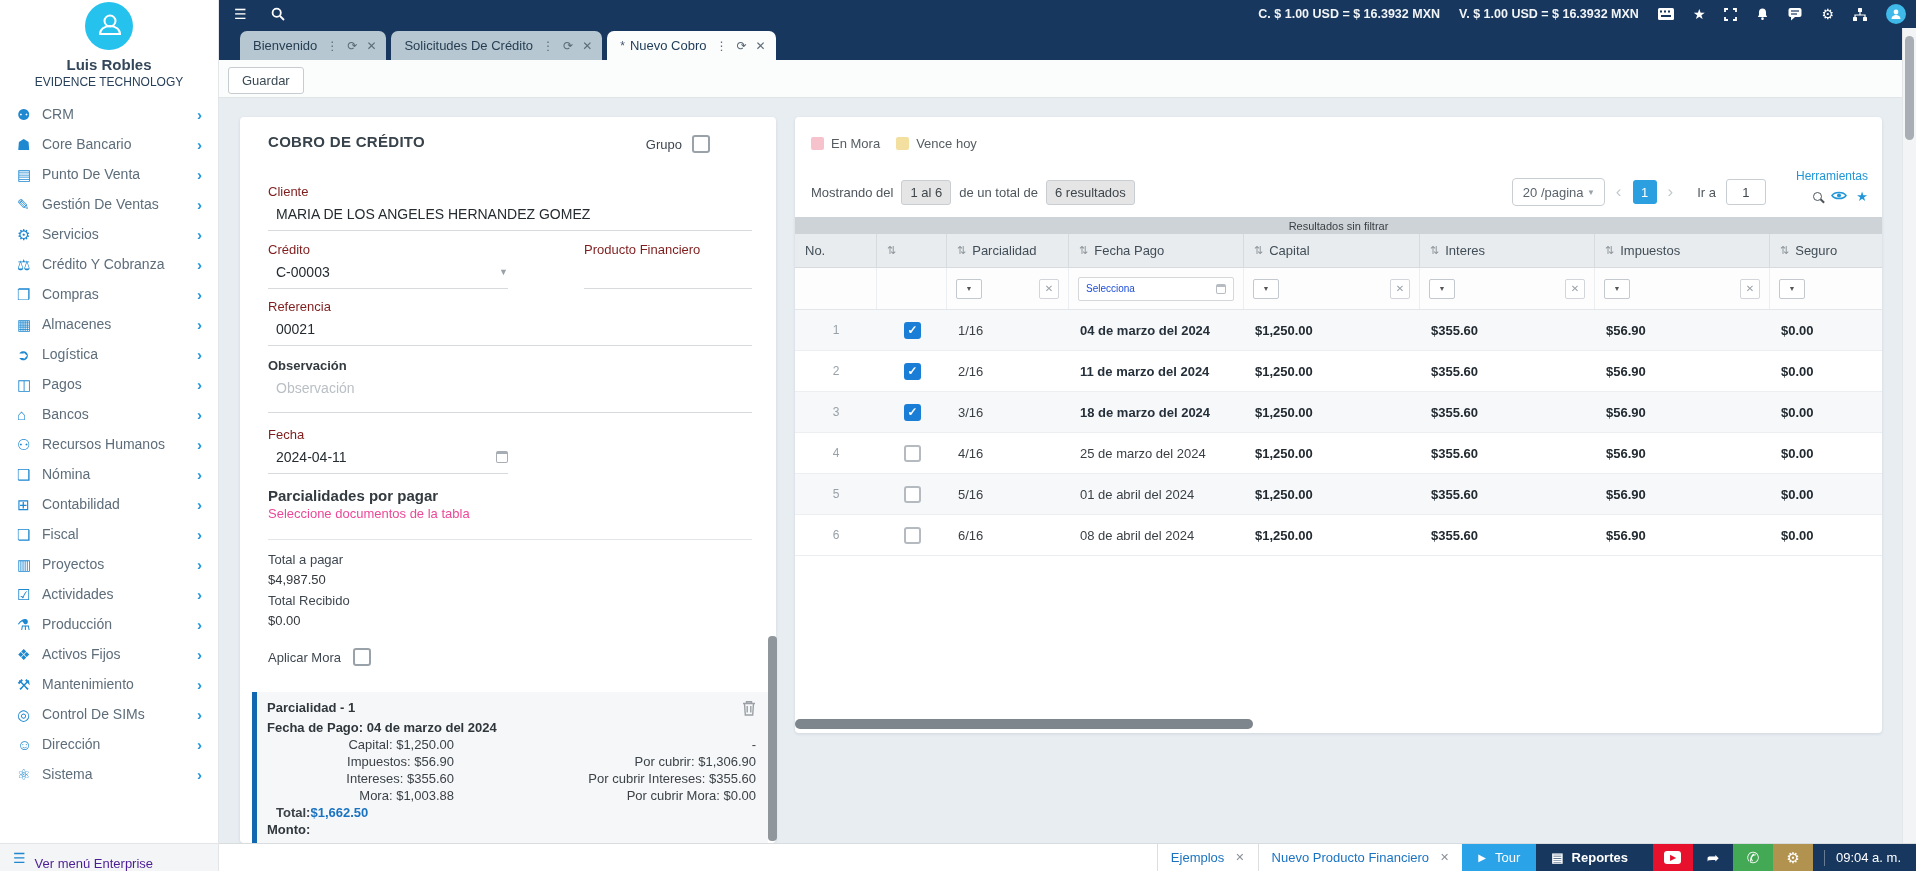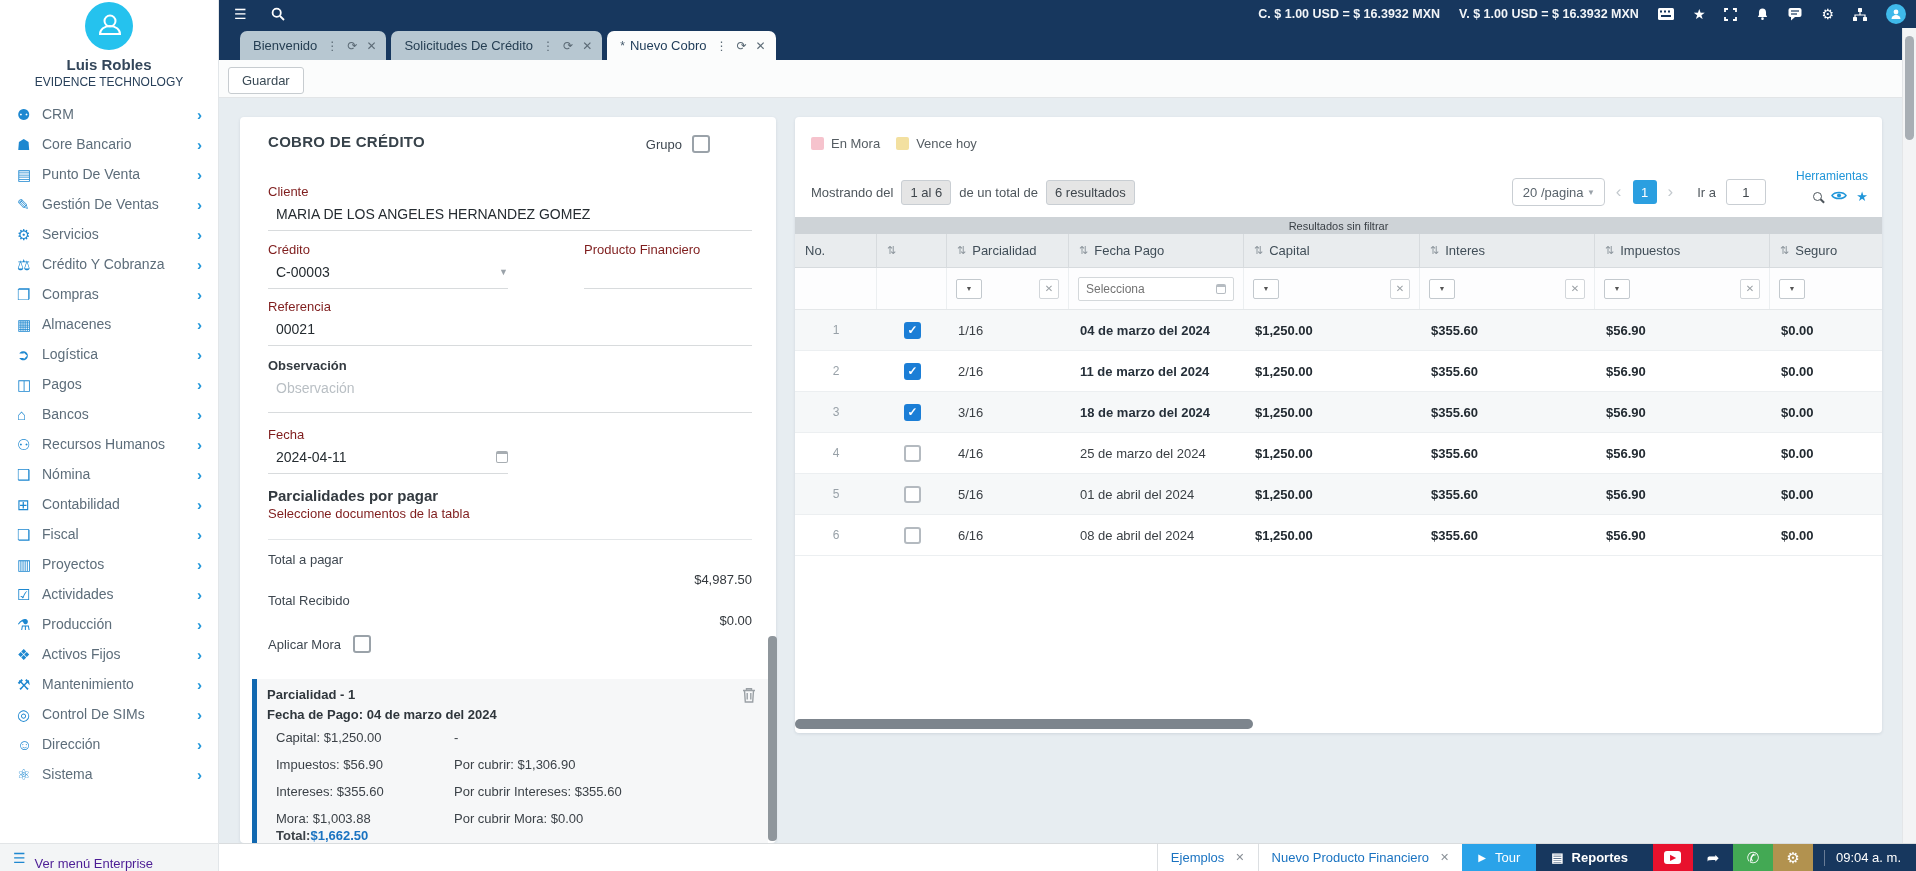--- a/index.html
+++ b/index.html
@@ -56,31 +56,31 @@
   .field { margin-top:0; }
   .f-label { font-size:13px; color:#7f1d1d; }
   .f-value { font-size:14px; color:#252c31; padding:7px 0 8px 8px; border-bottom:1px solid #d8dbdd; display:flex; align-items:center; justify-content:space-between; }
   .f-value.placeholder { color:#b9bfc4; }
   .caret-gray { color:#9aa2a9; font-size:9px; }
   .two-col { display:flex; margin-top:11px; }
   .col-l { width:240px; }
   .col-r { margin-left:auto; width:168px; }
   .cal { width:12px; height:12px; border:1px solid #a7adb2; border-top-width:3px; border-radius:2px; display:inline-block; }
   .sec-title { margin-top:13px; font-size:15px; font-weight:bold; color:#333a40; }
-  .sec-sub { margin-top:2px; font-size:13px; color:#7f1d1d; }
+  .sec-sub { margin-top:2px; font-size:13px; color:#ec4899; }
   .divider { margin-top:18px; border-top:1px solid #e3e6e8; }
   .total-row { margin-top:12px; }
-  .total-val { text-align:right; font-size:13px; color:#33383d; margin-top:5px; }
-  .mora-row { margin-top:7px; display:flex; align-items:center; gap:12px; }
+  .total-val { text-align:left; font-size:13px; color:#33383d; margin-top:5px; }
+  .mora-row { margin-top:20px; display:flex; align-items:center; gap:12px; }
 
   .parc-card { margin:26px -16px 0 -16px; background:#f6f7f8; border-left:5px solid #1168b0; padding:8px 12px 0 10px; height:188px; font-size:13px; color:#3c4248; }
   .pc-head { display:flex; justify-content:space-between; align-items:flex-start; }
   .pc-title { font-weight:bold; color:#2f363c; }
   .pc-fecha { font-weight:bold; color:#2f363c; margin-top:1px; }
-  .pc-grid { display:grid; grid-template-columns:178px auto; padding-left:9px; row-gap:12px; margin-top:8px; }
+  .pc-grid { display:grid; grid-template-columns:178px auto; padding-left:9px; row-gap:2px; margin-top:2px;text-align:right; }
   .pc-total { padding-left:9px; margin-top:2px; font-weight:bold; }
   .pc-total-val { color:#1a73c1; }
   .pc-monto { font-weight:bold; margin-top:2px; color:#2f363c; }
   .pc-input { display:block; margin:10px 8px 0 8px; width:calc(100% - 16px); border:none; border-bottom:1px solid #cfd2d5; background:transparent; font-size:13px; color:#333; padding:2px 2px 6px 2px; font-family:inherit; }
   .trash { cursor:pointer; }
 
   
   #grid-card { left:576px; top:19px; width:1087px; height:616px; padding-top:18px; overflow:hidden; }
   .legend-row { display:flex; align-items:center; gap:16px; padding:0 16px; height:16px; }
   .legend-item { display:flex; align-items:center; gap:7px; font-size:13px; color:#555d63; }
@@ -107,21 +107,21 @@
   .grid-row { display:grid; grid-template-columns:82px 70px 122px 175px 176px 175px 175px 1fr; }
   .thead { background:#e9ecee; height:34px; border-bottom:1px solid #d7dbde; }
   .hc { display:flex; align-items:center; gap:6px; padding:0 10px; border-right:1px solid #d7dbde; font-size:13px; color:#414e58; cursor:pointer; }
   .hc:last-child { border-right:none; }
   .sort { color:#8d969d; font-size:11px; }
   .tfilter { height:42px; background:#fdfdfe; border-bottom:1px solid #e4e7e9; }
   .fcell { display:flex; align-items:center; justify-content:space-between; padding:0 9px; border-right:1px solid #eceff1; }
   .fcell:last-child { border-right:none; }
   .fsel { width:26px; height:20px; border:1px solid #c3c9ce; border-radius:2px; display:inline-flex; align-items:center; justify-content:center; font-size:7px; color:#555; background:#fff; cursor:pointer; }
   .fclear { width:20px; height:20px; border:1px solid #d2d6da; border-radius:2px; color:#9aa0a5; font-size:10px; display:inline-flex; align-items:center; justify-content:center; background:#fff; cursor:pointer; }
-  .fdate { flex:1; height:24px; border:1px solid #d4d8db; border-radius:2px; display:flex; align-items:center; justify-content:space-between; padding:0 7px; color:#737373; font-size:12px; background:#fff; cursor:text; }
+  .fdate { flex:1; height:24px; border:1px solid #d4d8db; border-radius:2px; display:flex; align-items:center; justify-content:space-between; padding:0 7px; color:#1d4ed8; font-size:10px; background:#fff; cursor:text; }
   .fdate .cal { width:10px; height:10px; border-color:#b6bcc2; }
   .data-row { height:41px; border-bottom:1px solid #eceff1; cursor:pointer; }
   .tbody > .data-row:nth-child(odd) { background:#f6f8f9; }
   .c { display:flex; align-items:center; padding:0 11px; font-size:13px; color:#3a3f44; }
   .c-no { justify-content:center; color:#98a1a8; font-size:12px; }
   .c-chk { justify-content:center; }
   .c-date.bold { font-weight:bold; color:#26303a; }
   .amt { font-weight:bold; color:#222a31; }
   .cb { width:17px; height:17px; border:2px solid #b4bac0; border-radius:3px; background:#fff; position:relative; cursor:pointer; }
   .cb.on { background:#1b7ed6; border-color:#1b7ed6; }

